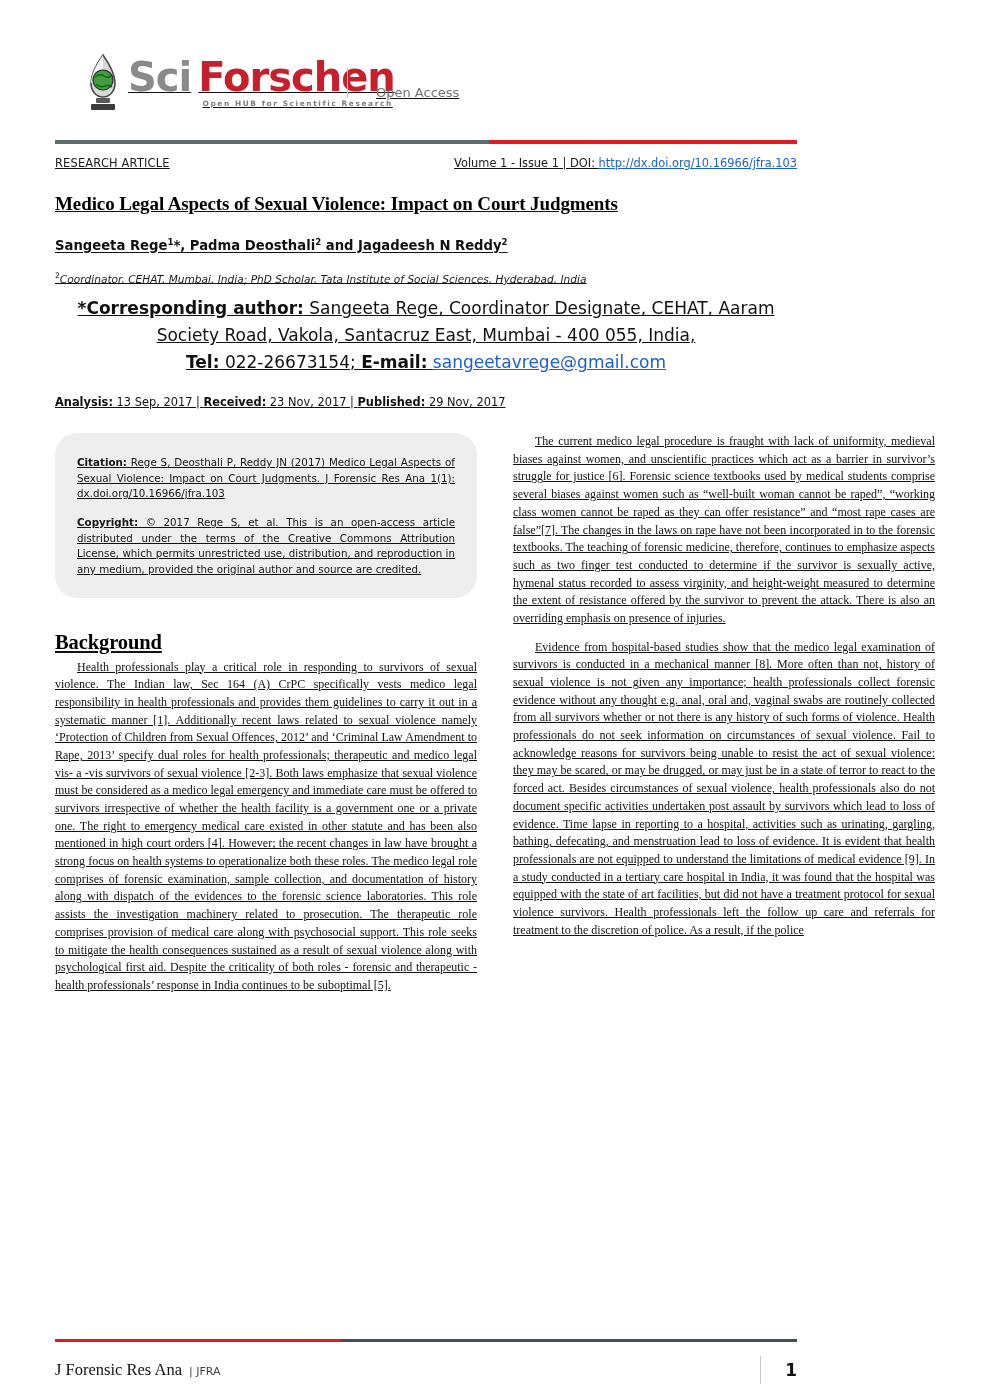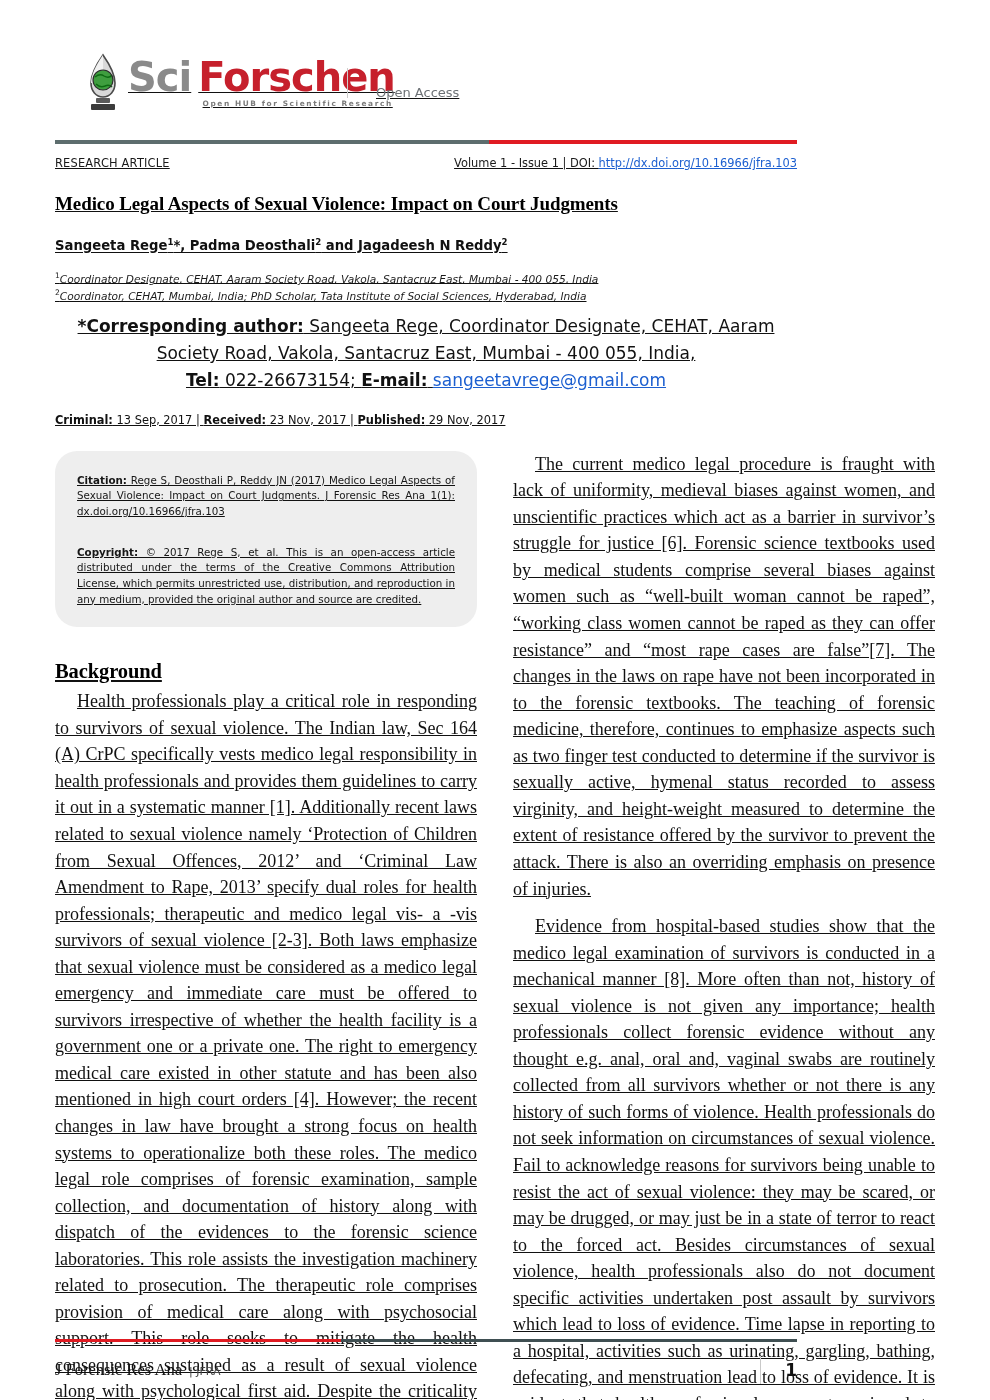--- a/index.html
+++ b/index.html
@@ -190,35 +190,35 @@
     border-radius: 22px;
     padding: 22px 22px 20px 22px;
     box-sizing: border-box;
     font-family: "DejaVu Sans", sans-serif;
     font-size: 10.3px;
     line-height: 1.52;
     color: #161616;
     text-align: justify;
   }
   .citebox p { margin: 0; }
-  .citebox p + p { margin-top: 25px; }
+  .citebox p + p { margin-top: 13px; }
   .citebox b { font-weight: bold; }
 
   h2.section {
     font-family: "Liberation Serif", serif;
     font-size: 20.5px;
     font-weight: bold;
     color: #000;
     margin: 33px 0 5px 0;
     letter-spacing: -0.1px;
   }
 
   p.body {
     font-family: "Liberation Serif", serif;
-    font-size: 18px;
+    font-size: 12px;
     line-height: 1.475;
     text-align: justify;
     text-indent: 22px;
     margin: 0;
     color: #111;
     -webkit-hyphens: none;
     hyphens: none;
   }
   p.body + p.body { margin-top: 11px; }
   .col.right p.body:first-child { margin-top: 0; }
@@ -315,32 +315,31 @@
     <div class="vol-info">
       <span>Volume 1 - Issue 1 | DOI: </span><a class="doi-link" href="#">http://dx.doi.org/10.16966/jfra.103</a>
     </div>
   </div>
 
   <h1 class="art-title">Medico Legal Aspects of Sexual Violence: Impact on Court Judgments</h1>
 
   <div class="authors">Sangeeta Rege<sup>1</sup>*, Padma Deosthali<sup>2</sup> and Jagadeesh N Reddy<sup>2</sup></div>
 
   <div class="affils">
-    <div><sup>1</sup><span>Coordinator Designate, CEHAT, Aaram Society Road, Vakola, Santacruz East, Mumbai - 400 055, India</span></div>
     <div><sup>2</sup><span>Coordinator, CEHAT, Mumbai, India; PhD Scholar, Tata Institute of Social Sciences, Hyderabad, India</span></div>
   </div>
 
   <div class="corresp">
     <b>*Corresponding author:</b><span> Sangeeta Rege, Coordinator Designate, CEHAT, Aaram Society Road, Vakola, Santacruz East, Mumbai - 400 055, India,</span><br>
     <b>Tel:</b><span> 022-26673154; </span><b>E-mail:</b>
     <a class="mail-link" href="#">sangeetavrege@gmail.com</a>
   </div>
 
   <div class="dates">
-    <b>Criminal:</b><span> 13 Sep, 2017 | </span><b>Received:</b><span> 23 Nov, 2017 | </span><b>Published:</b><span> 29 Nov, 2017</span>
+    <b>Analysis:</b><span> 13 Sep, 2017 | </span><b>Received:</b><span> 23 Nov, 2017 | </span><b>Published:</b><span> 29 Nov, 2017</span>
   </div>
 
   <div class="columns">
 
     <div class="col left">
       <div class="citebox">
         <p>
           <b>Citation:</b><span> Rege S, Deosthali P, Reddy JN (2017) Medico Legal Aspects of Sexual Violence: Impact on Court Judgments. J Forensic Res Ana 1(1): dx.doi.org/10.16966/jfra.103</span>
         </p>
         <p>

